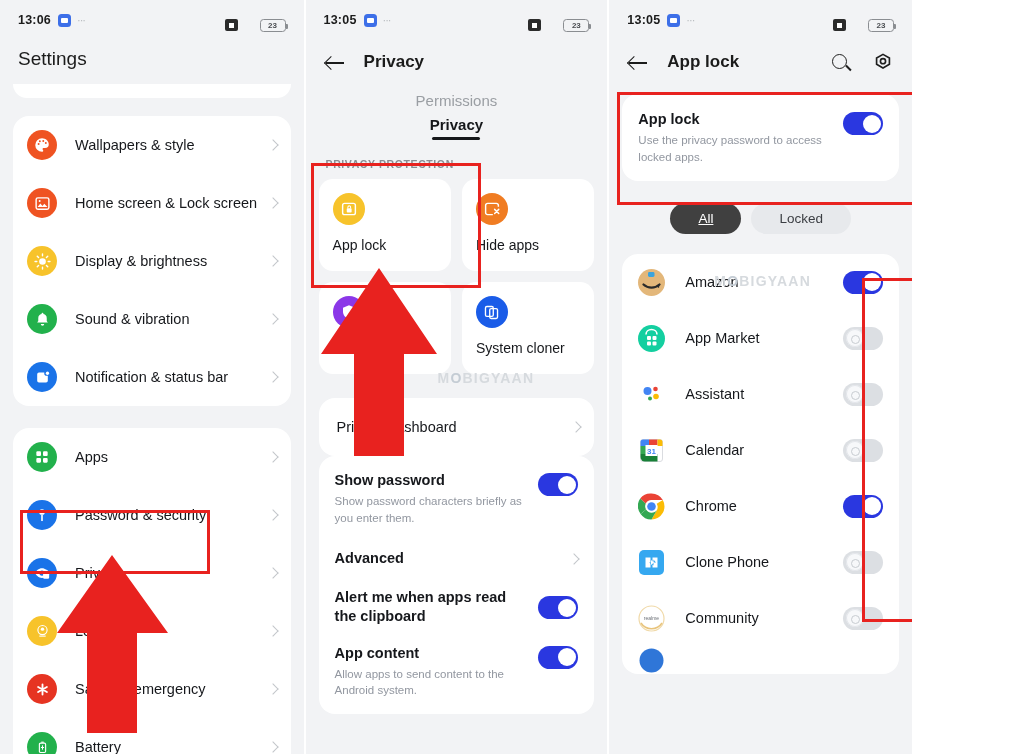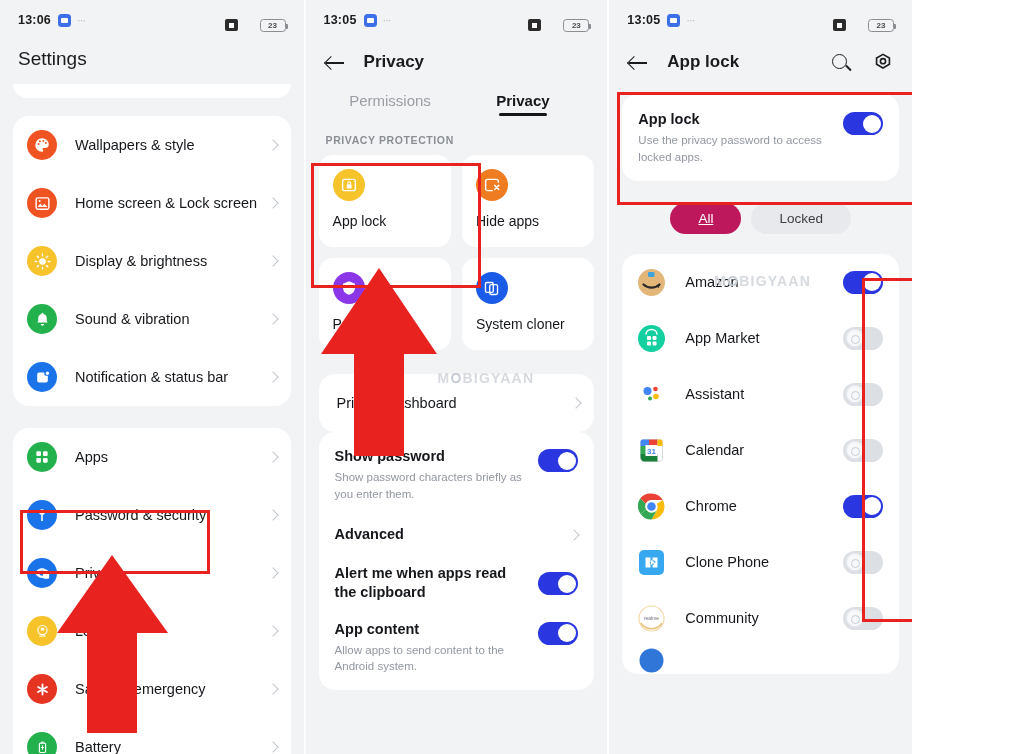--- a/index.html
+++ b/index.html
@@ -114,21 +114,21 @@
   .p1-scroll { position: relative; }
 
   
   .redbox {
     position: absolute; border: 3.5px solid #e8221f; pointer-events: none; z-index: 8;
   }
   .arrow { position: absolute; z-index: 7; pointer-events: none; }
   .arrow svg { display: block; }
 
   
-  .tabs { display: flex; padding: 0 18px; margin-bottom: 18px; }
+  .tabs { display: flex; padding: 0 18px; margin-bottom: 18px; flex-direction: column; }
   .tab {
     flex: 1; text-align: center; font-size: 15px; color: #9a9ea3; cursor: pointer;
     padding-bottom: 7px; position: relative;
   }
   .tab.active { color: #15171a; font-weight: bold; }
   .tab.active::after {
     content: ""; position: absolute; left: 50%; transform: translateX(-50%);
     bottom: 0; width: 48px; height: 3px; background: #15171a; border-radius: 2px;
   }
   .sec-cap {
@@ -172,21 +172,21 @@
   .toggle.off::before {
     content: ""; position: absolute; left: 8px; top: 8px; width: 7px; height: 7px;
     border-radius: 50%; border: 1.4px solid #c8ccd1; z-index: 2;
   }
 
   
   .seg-wrap { display: flex; justify-content: center; gap: 10px; margin: 22px 0 20px; }
   .seg {
     padding: 8px 28px; border-radius: 18px; font-size: 13.5px; cursor: pointer;
   }
-  .seg.on { background: #be185d; color: #ffffff; text-decoration: underline; }
+  .seg.on { background: #404040; color: #ffffff; text-decoration: underline; }
   .seg.off { background: #e7e9ec; color: #3b3e43; }
   .arow { display: flex; align-items: center; height: 56px; padding: 0 16px; }
   .arow-ic { width: 27px; height: 27px; flex: none; position: relative; }
   .arow-lbl { margin-left: 20px; font-size: 14.5px; color: #16181c; }
   .arow .toggle { margin-left: auto; margin-top: 0; }
 </style>
 </head>
 <body>
 
 <div class="screens">

